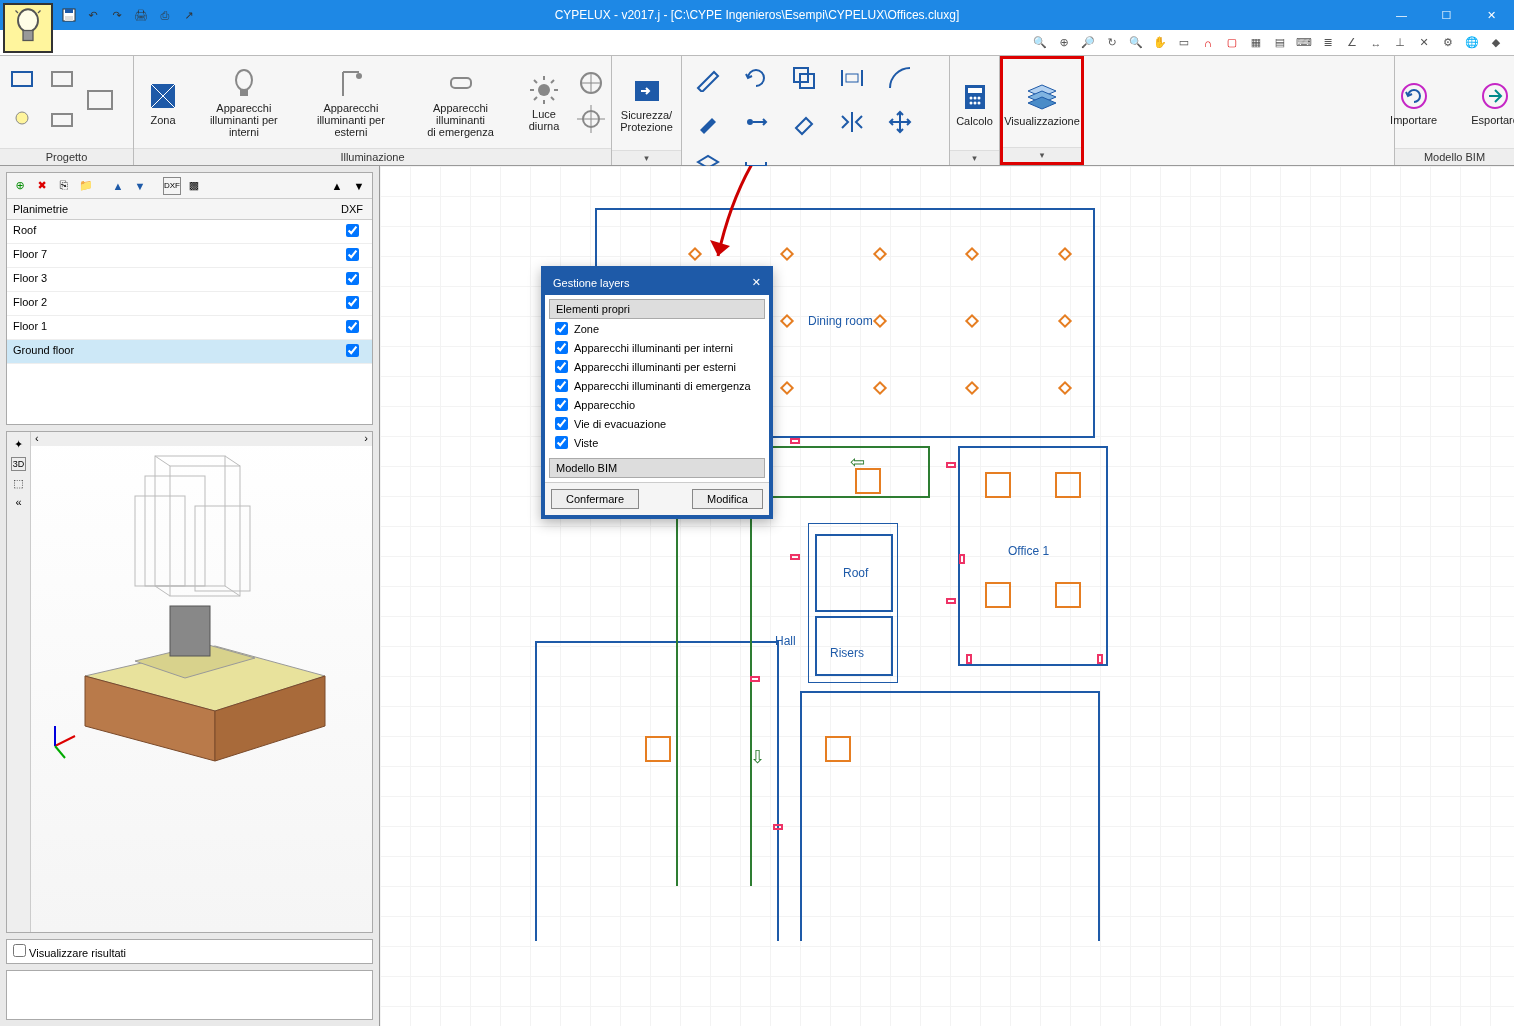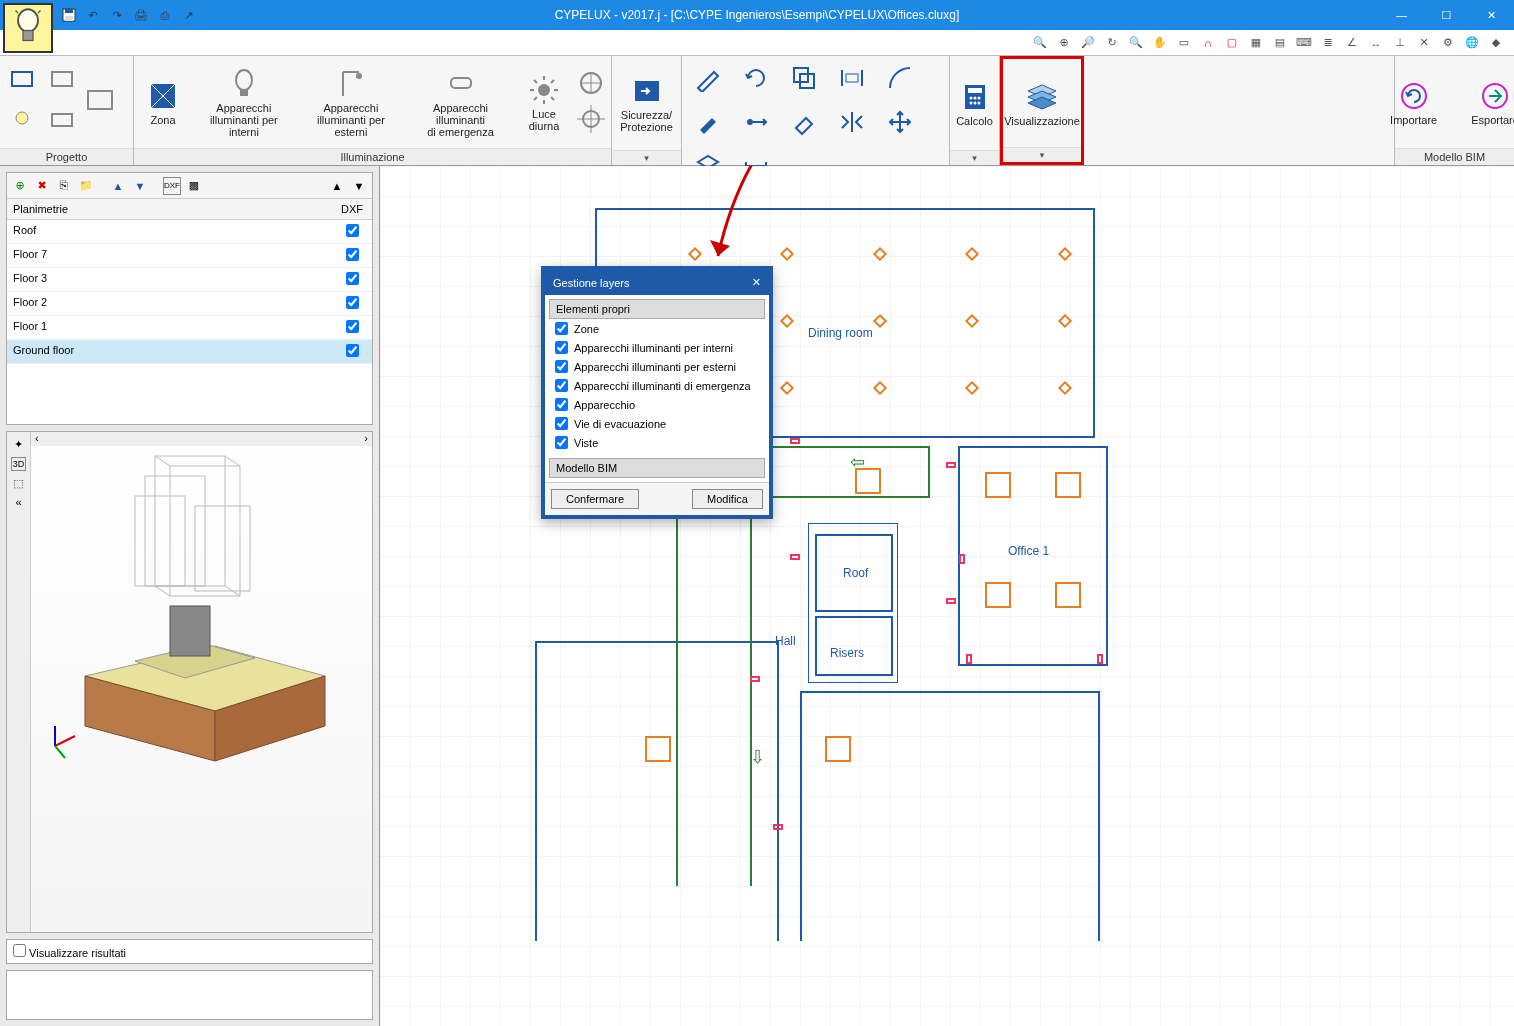--- a/index.html
+++ b/index.html
@@ -498,21 +498,21 @@
 
     <div class="results-row">
       <label><input type="checkbox" style=""> <span>Visualizzare risultati</span></label>
     </div>
     <div class="panel" style="height:50px"></div>
   </div>
 
   <div class="canvas">
 
     <div class="room" style="left:215px;top:42px;width:500px;height:230px"></div>
-    <div class="room-label" style="left:428px;top:160px">Dining room</div>
+    <div class="room-label" style="left:428px;top:148px">Dining room</div>
 
     <div class="room" style="left:578px;top:280px;width:150px;height:220px"></div>
     <div class="room-label" style="left:628px;top:378px">Office 1</div>
 
     <div class="room" style="left:435px;top:368px;width:78px;height:78px"></div>
     <div class="room-label" style="left:463px;top:400px">Roof</div>
 
     <div class="room" style="left:435px;top:450px;width:78px;height:60px"></div>
     <div class="room-label" style="left:450px;top:480px">Risers</div>
 

